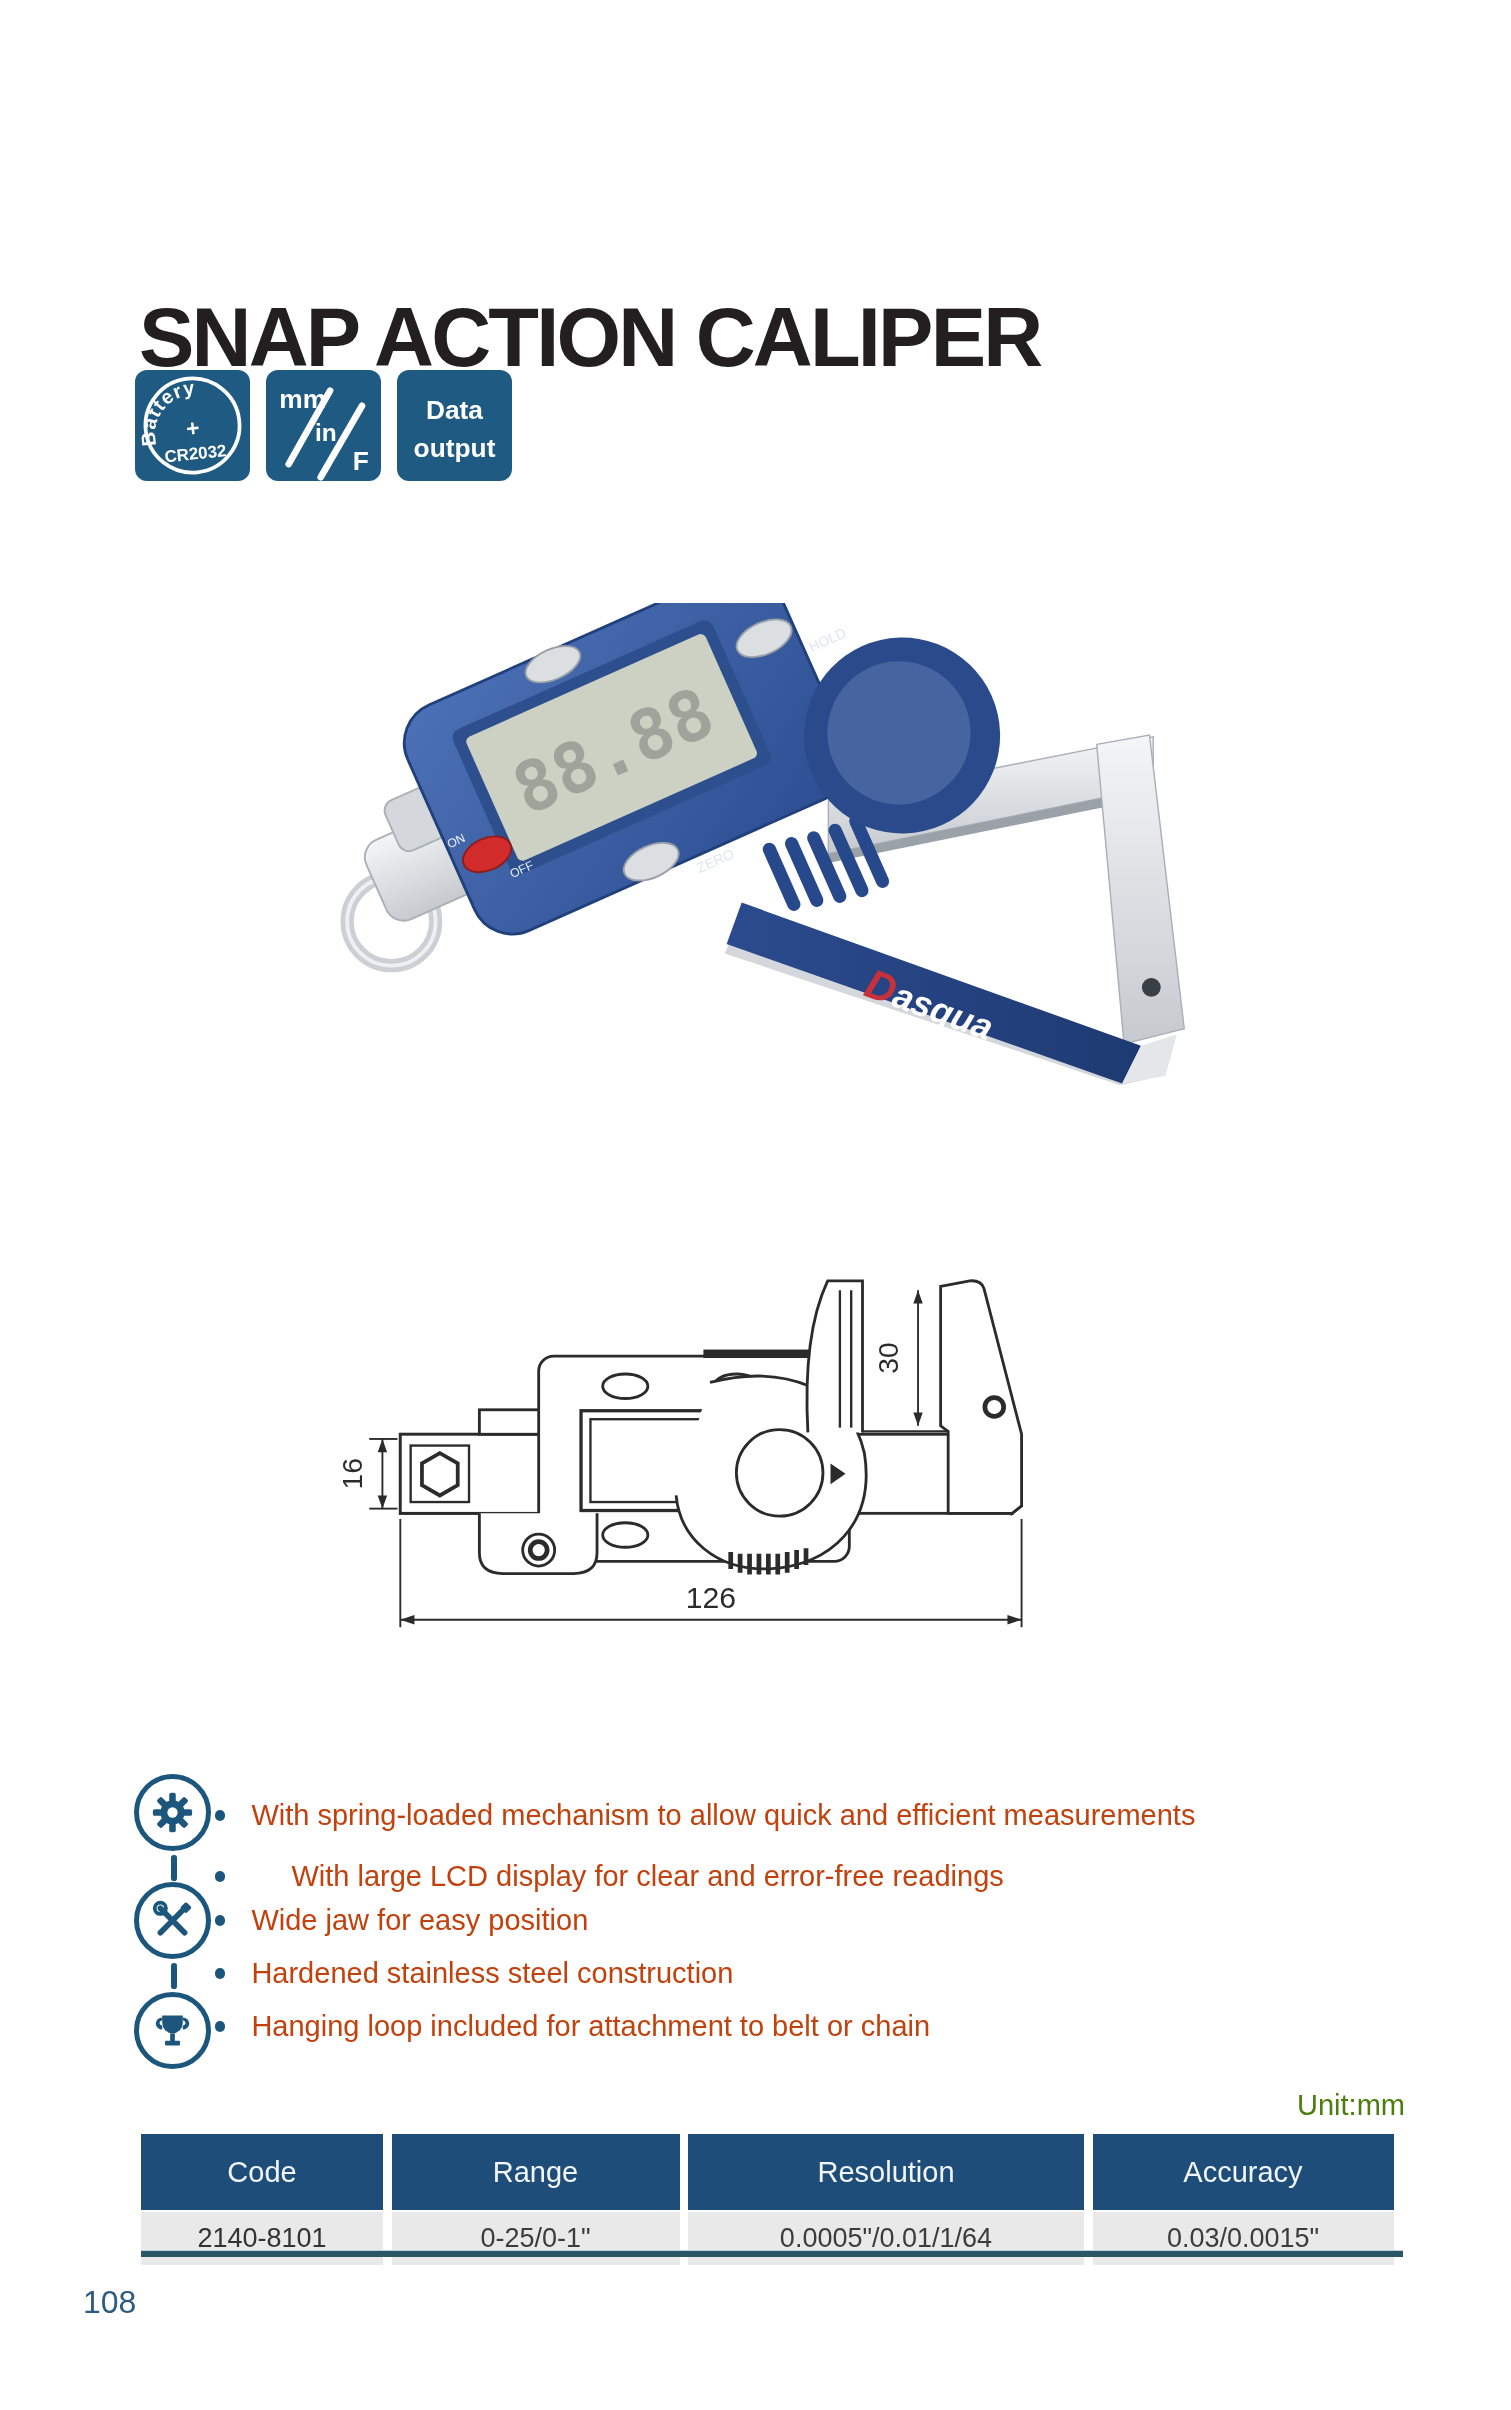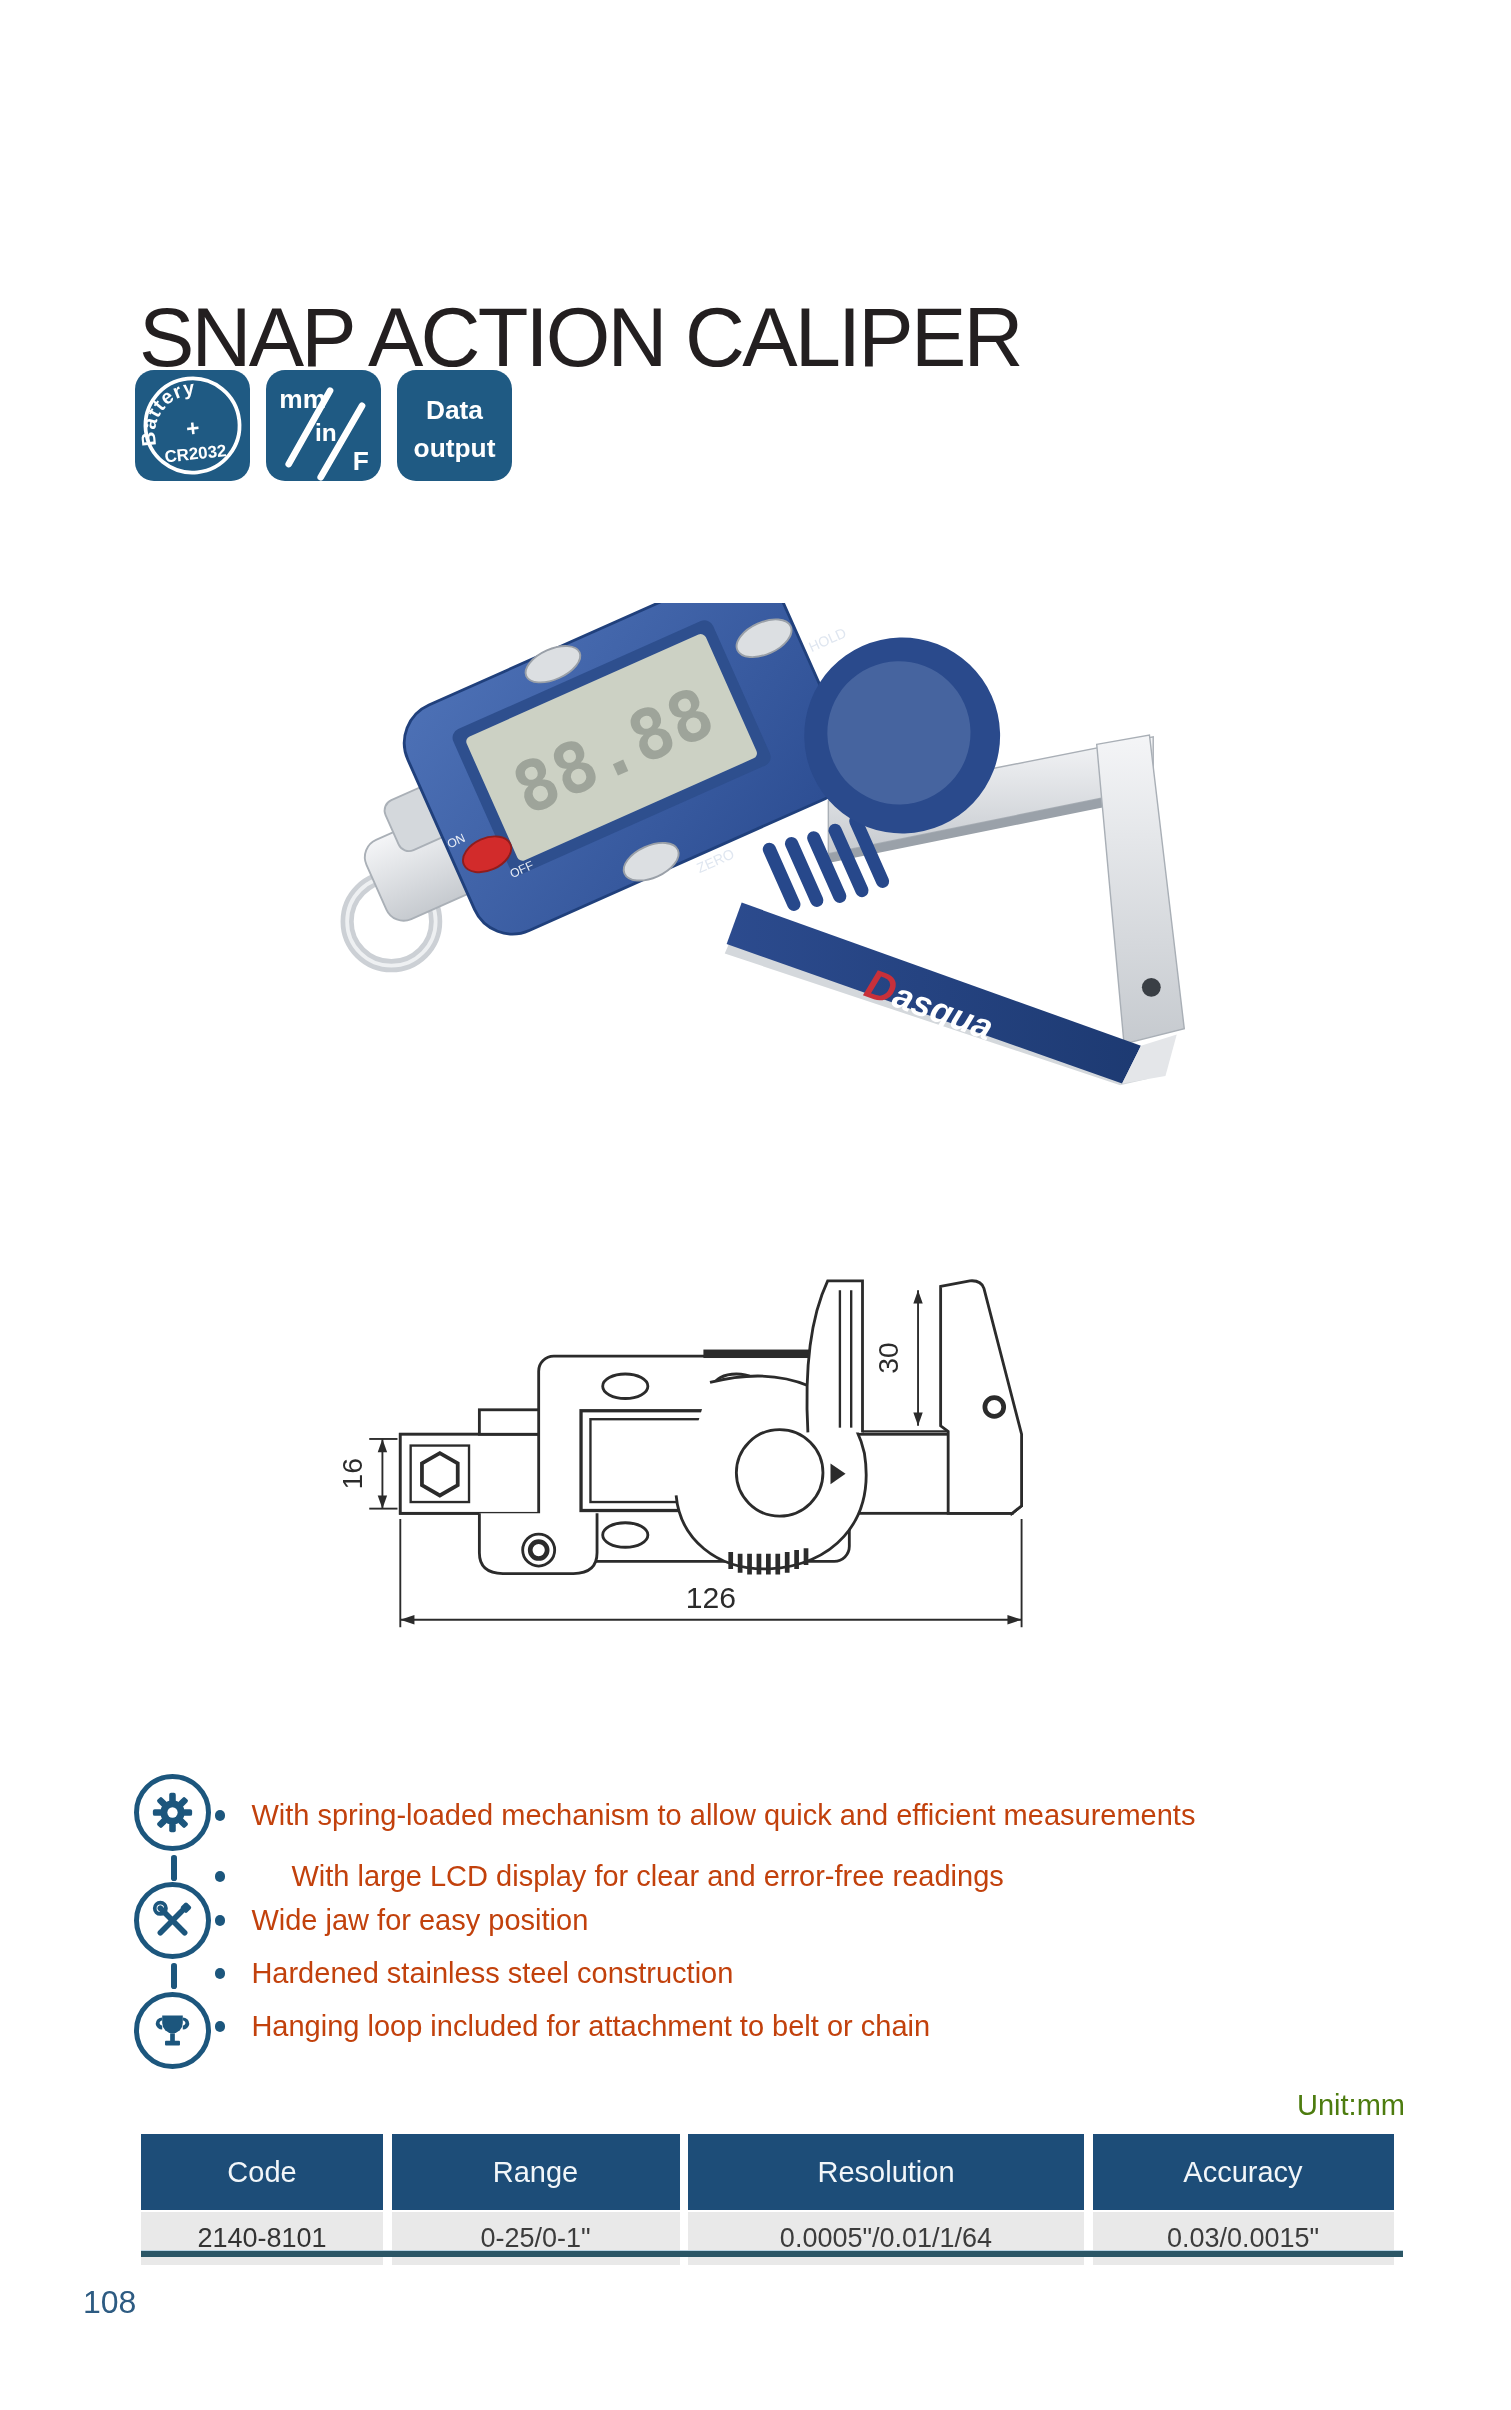--- a/index.html
+++ b/index.html
@@ -5,28 +5,28 @@
   html,body{margin:0;padding:0;}
   body{
     width:1511px;height:2411px;background:#ffffff;position:relative;
     font-family:"Liberation Sans", sans-serif;overflow:hidden;
   }
   .abs{position:absolute;}
 
   
   .title{
     left:139px;top:234px;width:1130px;
-    font-size:83px;font-weight:400;letter-spacing:-2.8px;color:#231f20;
+    font-size:83px;font-weight:700;letter-spacing:-2.8px;color:#231f20;
     font-family:"Liberation Sans",sans-serif;
   }
 
   
   .badges{left:135px;top:370px;display:flex;gap:16px;}
   .badge{
-    width:115px;height:111px;border-radius:19px;
+    width:115px;height:111px;border-radius:12px;
     background:var(--badge_blue);position:relative;overflow:hidden;flex:none;
   }
   .badge svg{position:absolute;left:0;top:0;}
 
   
   .photo{left:301px;top:603px;}
   .drawing{left:341px;top:1213px;}
 
   
   .icon-col{left:134px;top:1774px;width:79px;}

